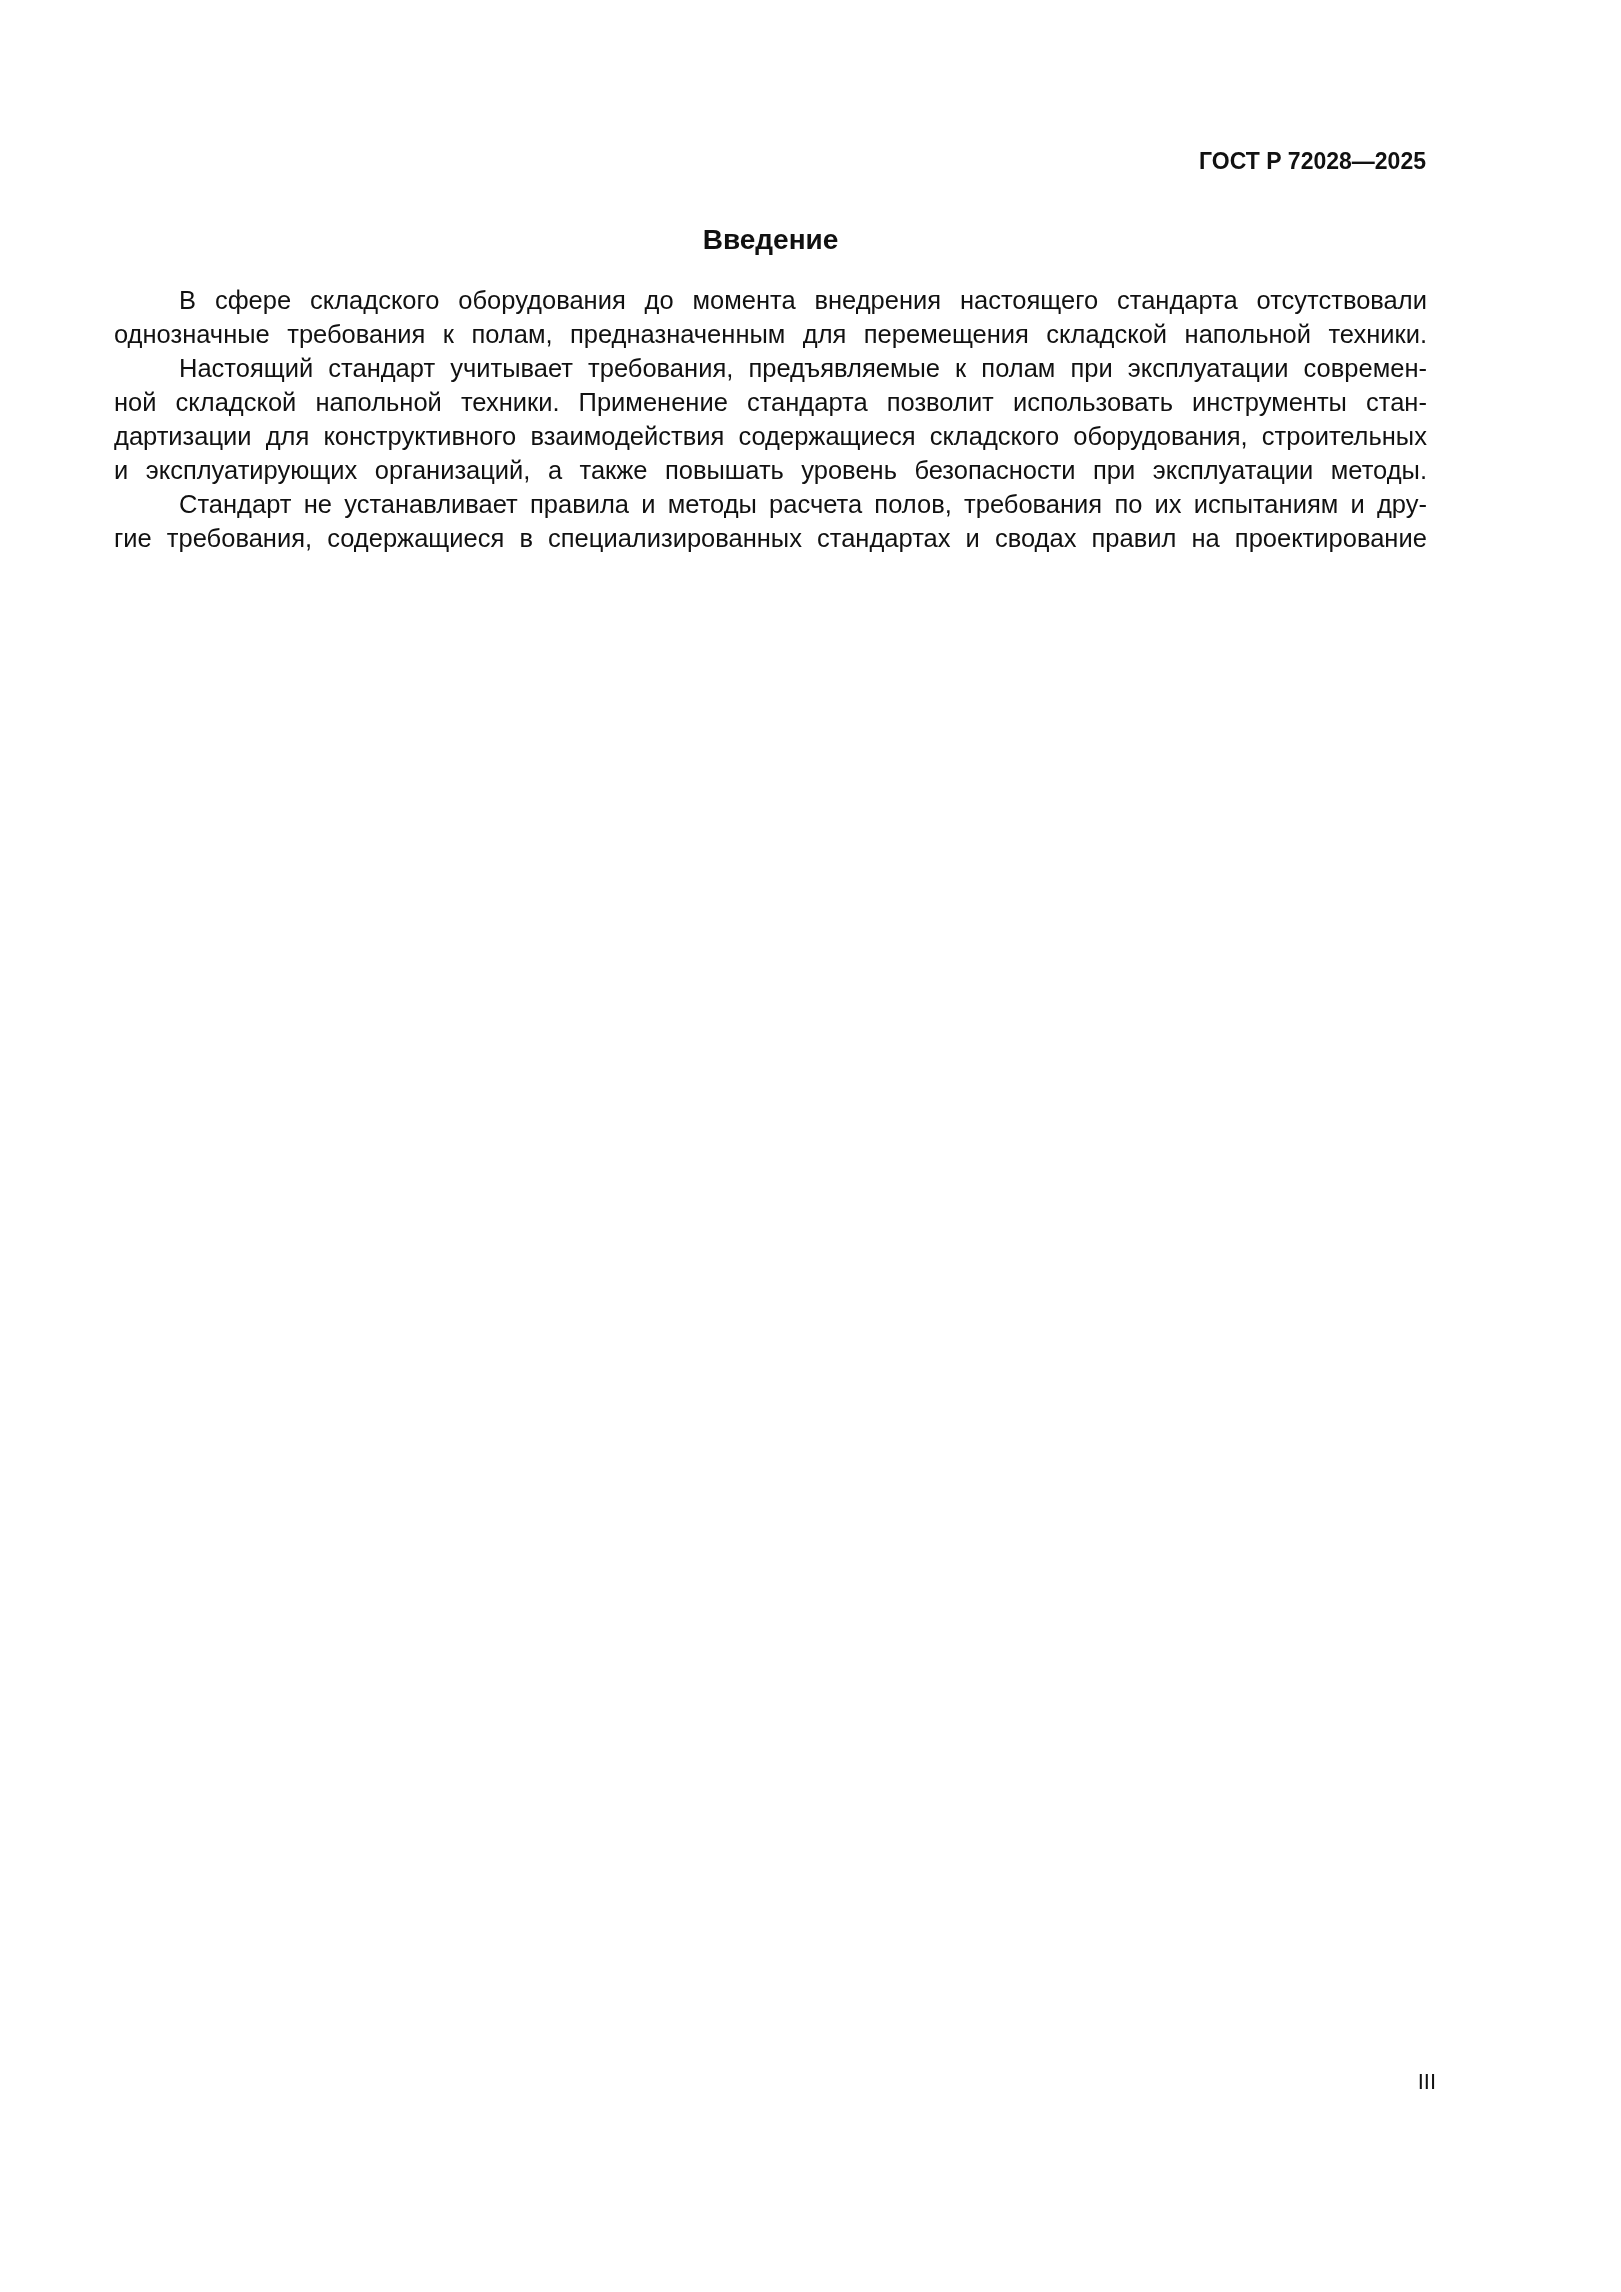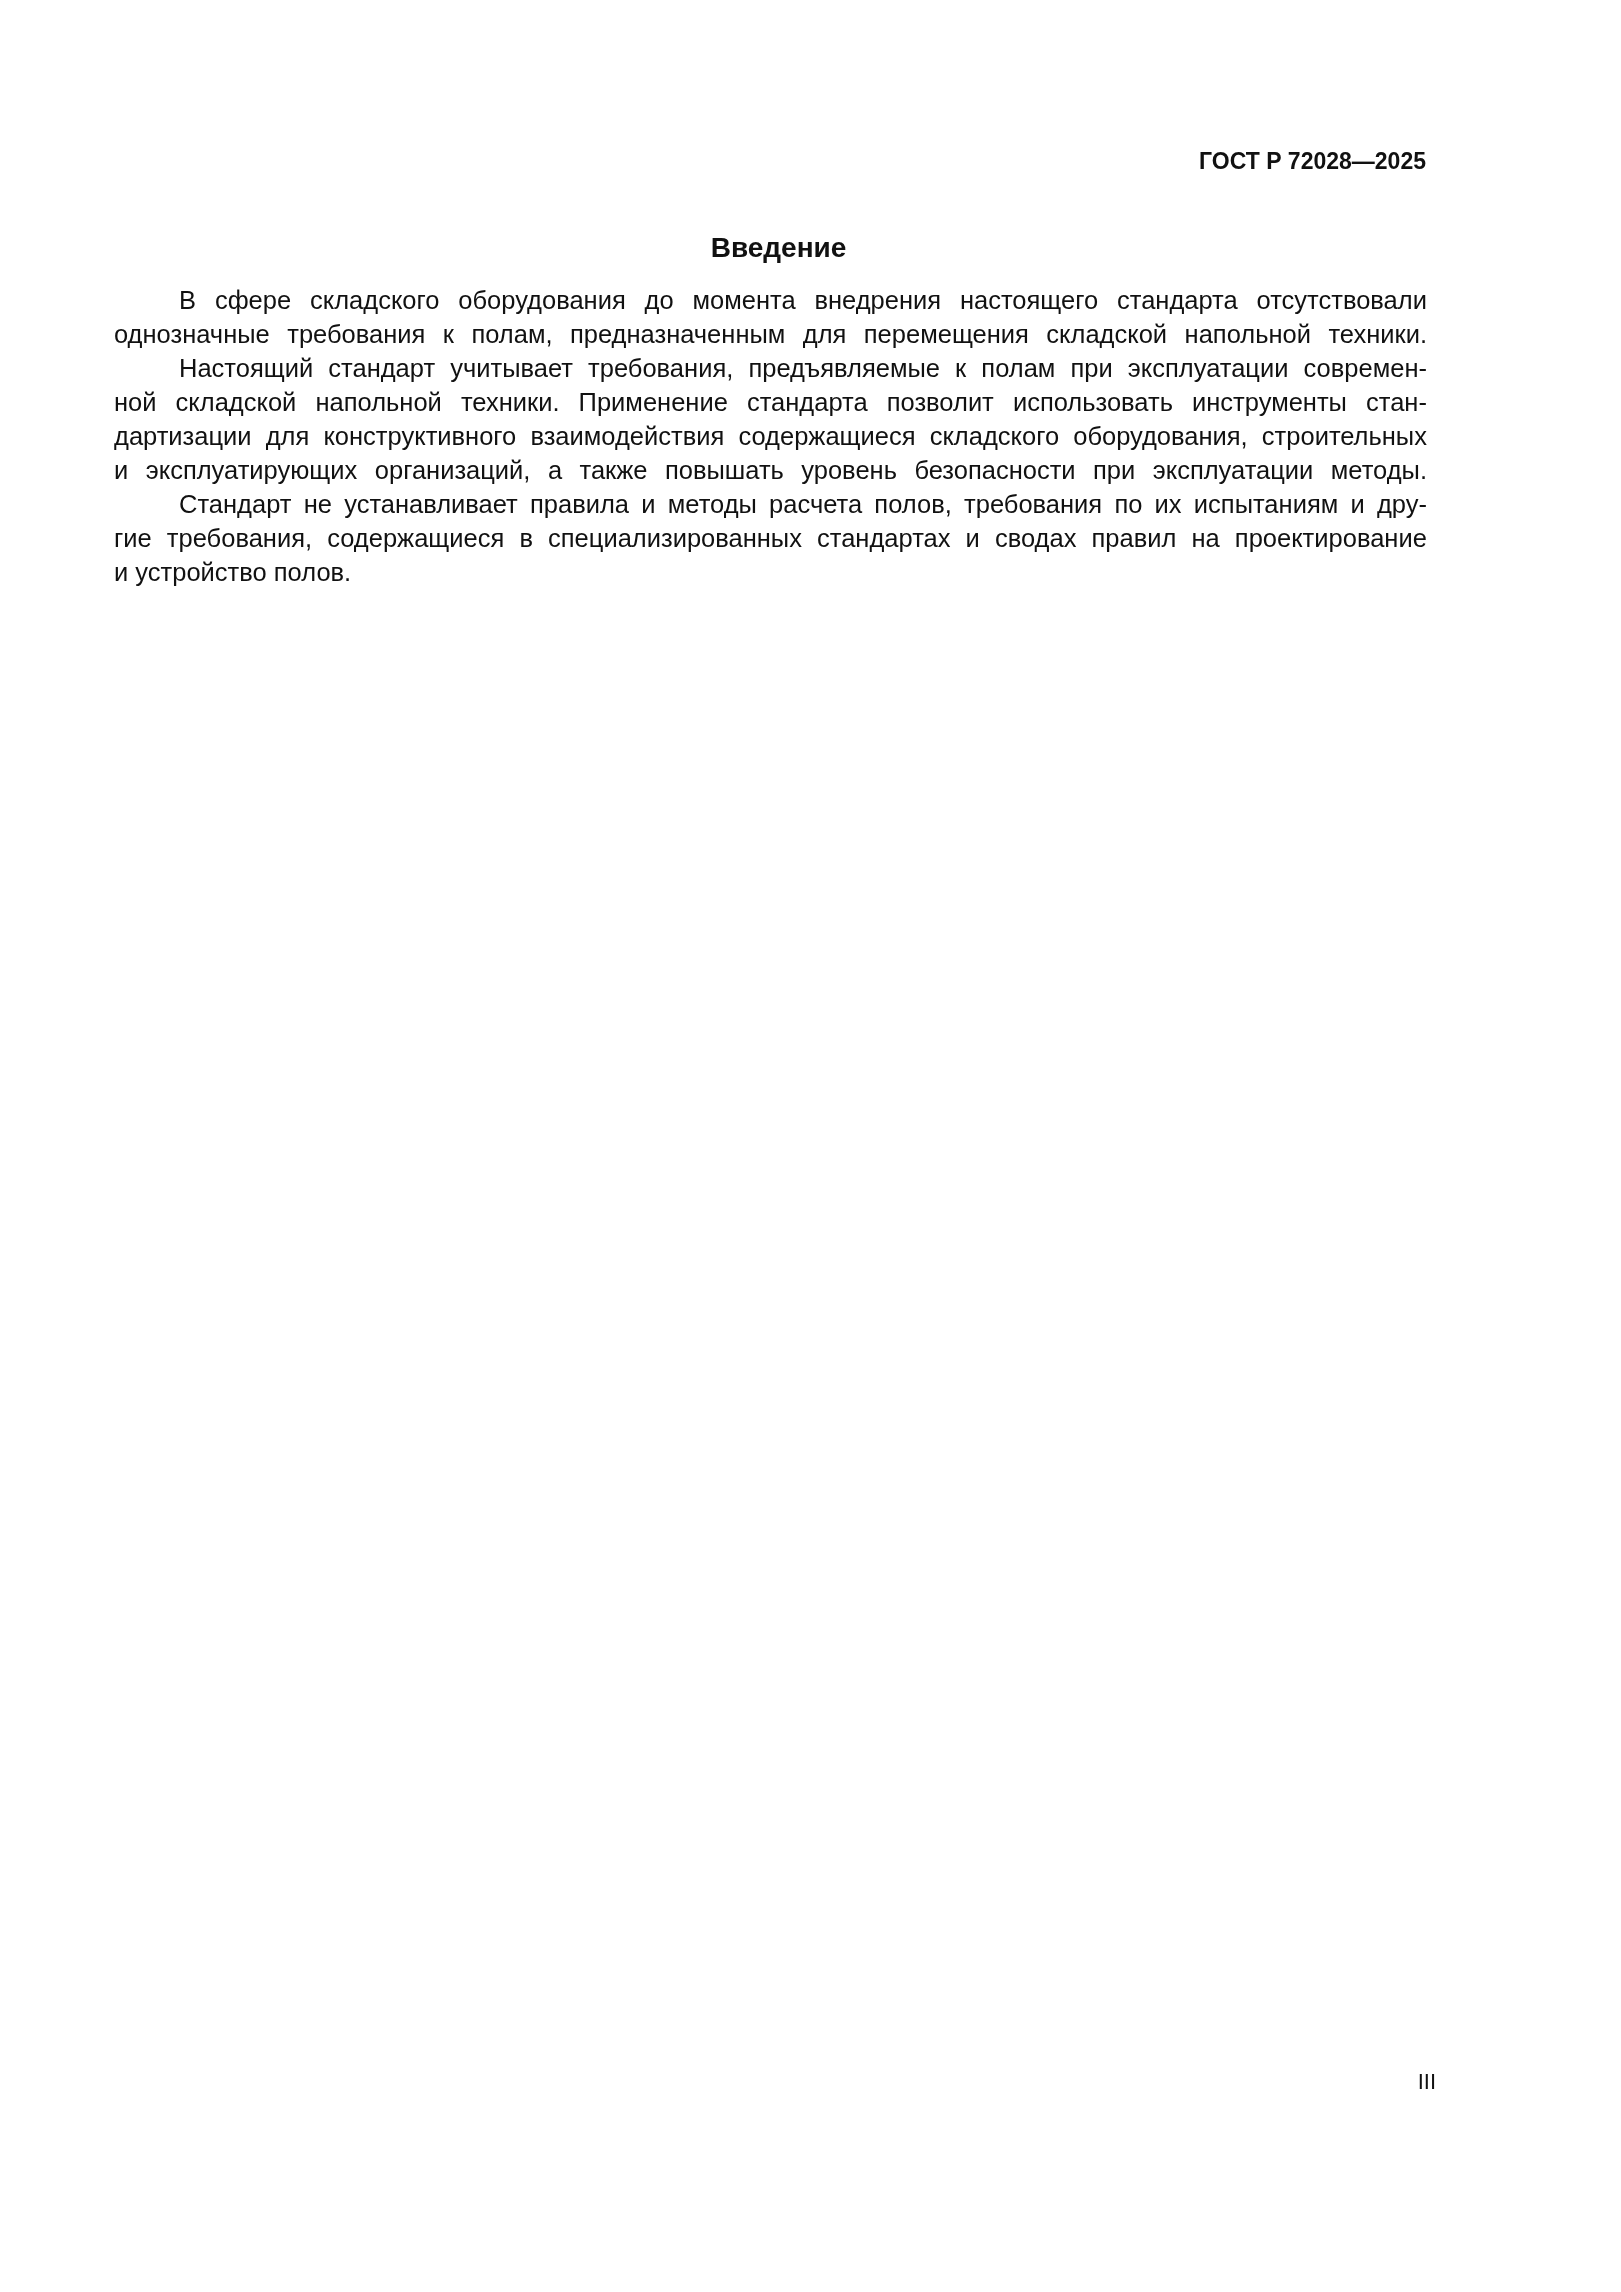--- a/index.html
+++ b/index.html
@@ -23,21 +23,21 @@
     font-size: 23px;
     font-weight: bold;
     line-height: 31px;
     white-space: nowrap;
   }
   .page-title {
     position: absolute;
     top: 223px;
     left: 114px;
     width: 1313px;
-    margin: 8px;
+    margin: 0;
     text-align: center;
     font-size: 28px;
     font-weight: bold;
     line-height: 33px;
   }
   .text-block {
     position: absolute;
     top: 283px;
     left: 114px;
     width: 1313px;
@@ -167,19 +167,18 @@
         <span>содержащиеся</span>
         <span>в</span>
         <span>специализированных</span>
         <span>стандартах</span>
         <span>и</span>
         <span>сводах</span>
         <span>правил</span>
         <span>на</span>
         <span>проектирование</span>
       </div>
-      <div class="line">и устройство полов.</div>
     </div>
 
   <div class="page-number">III</div>
 
 </div>
 
 
 </body></html>

